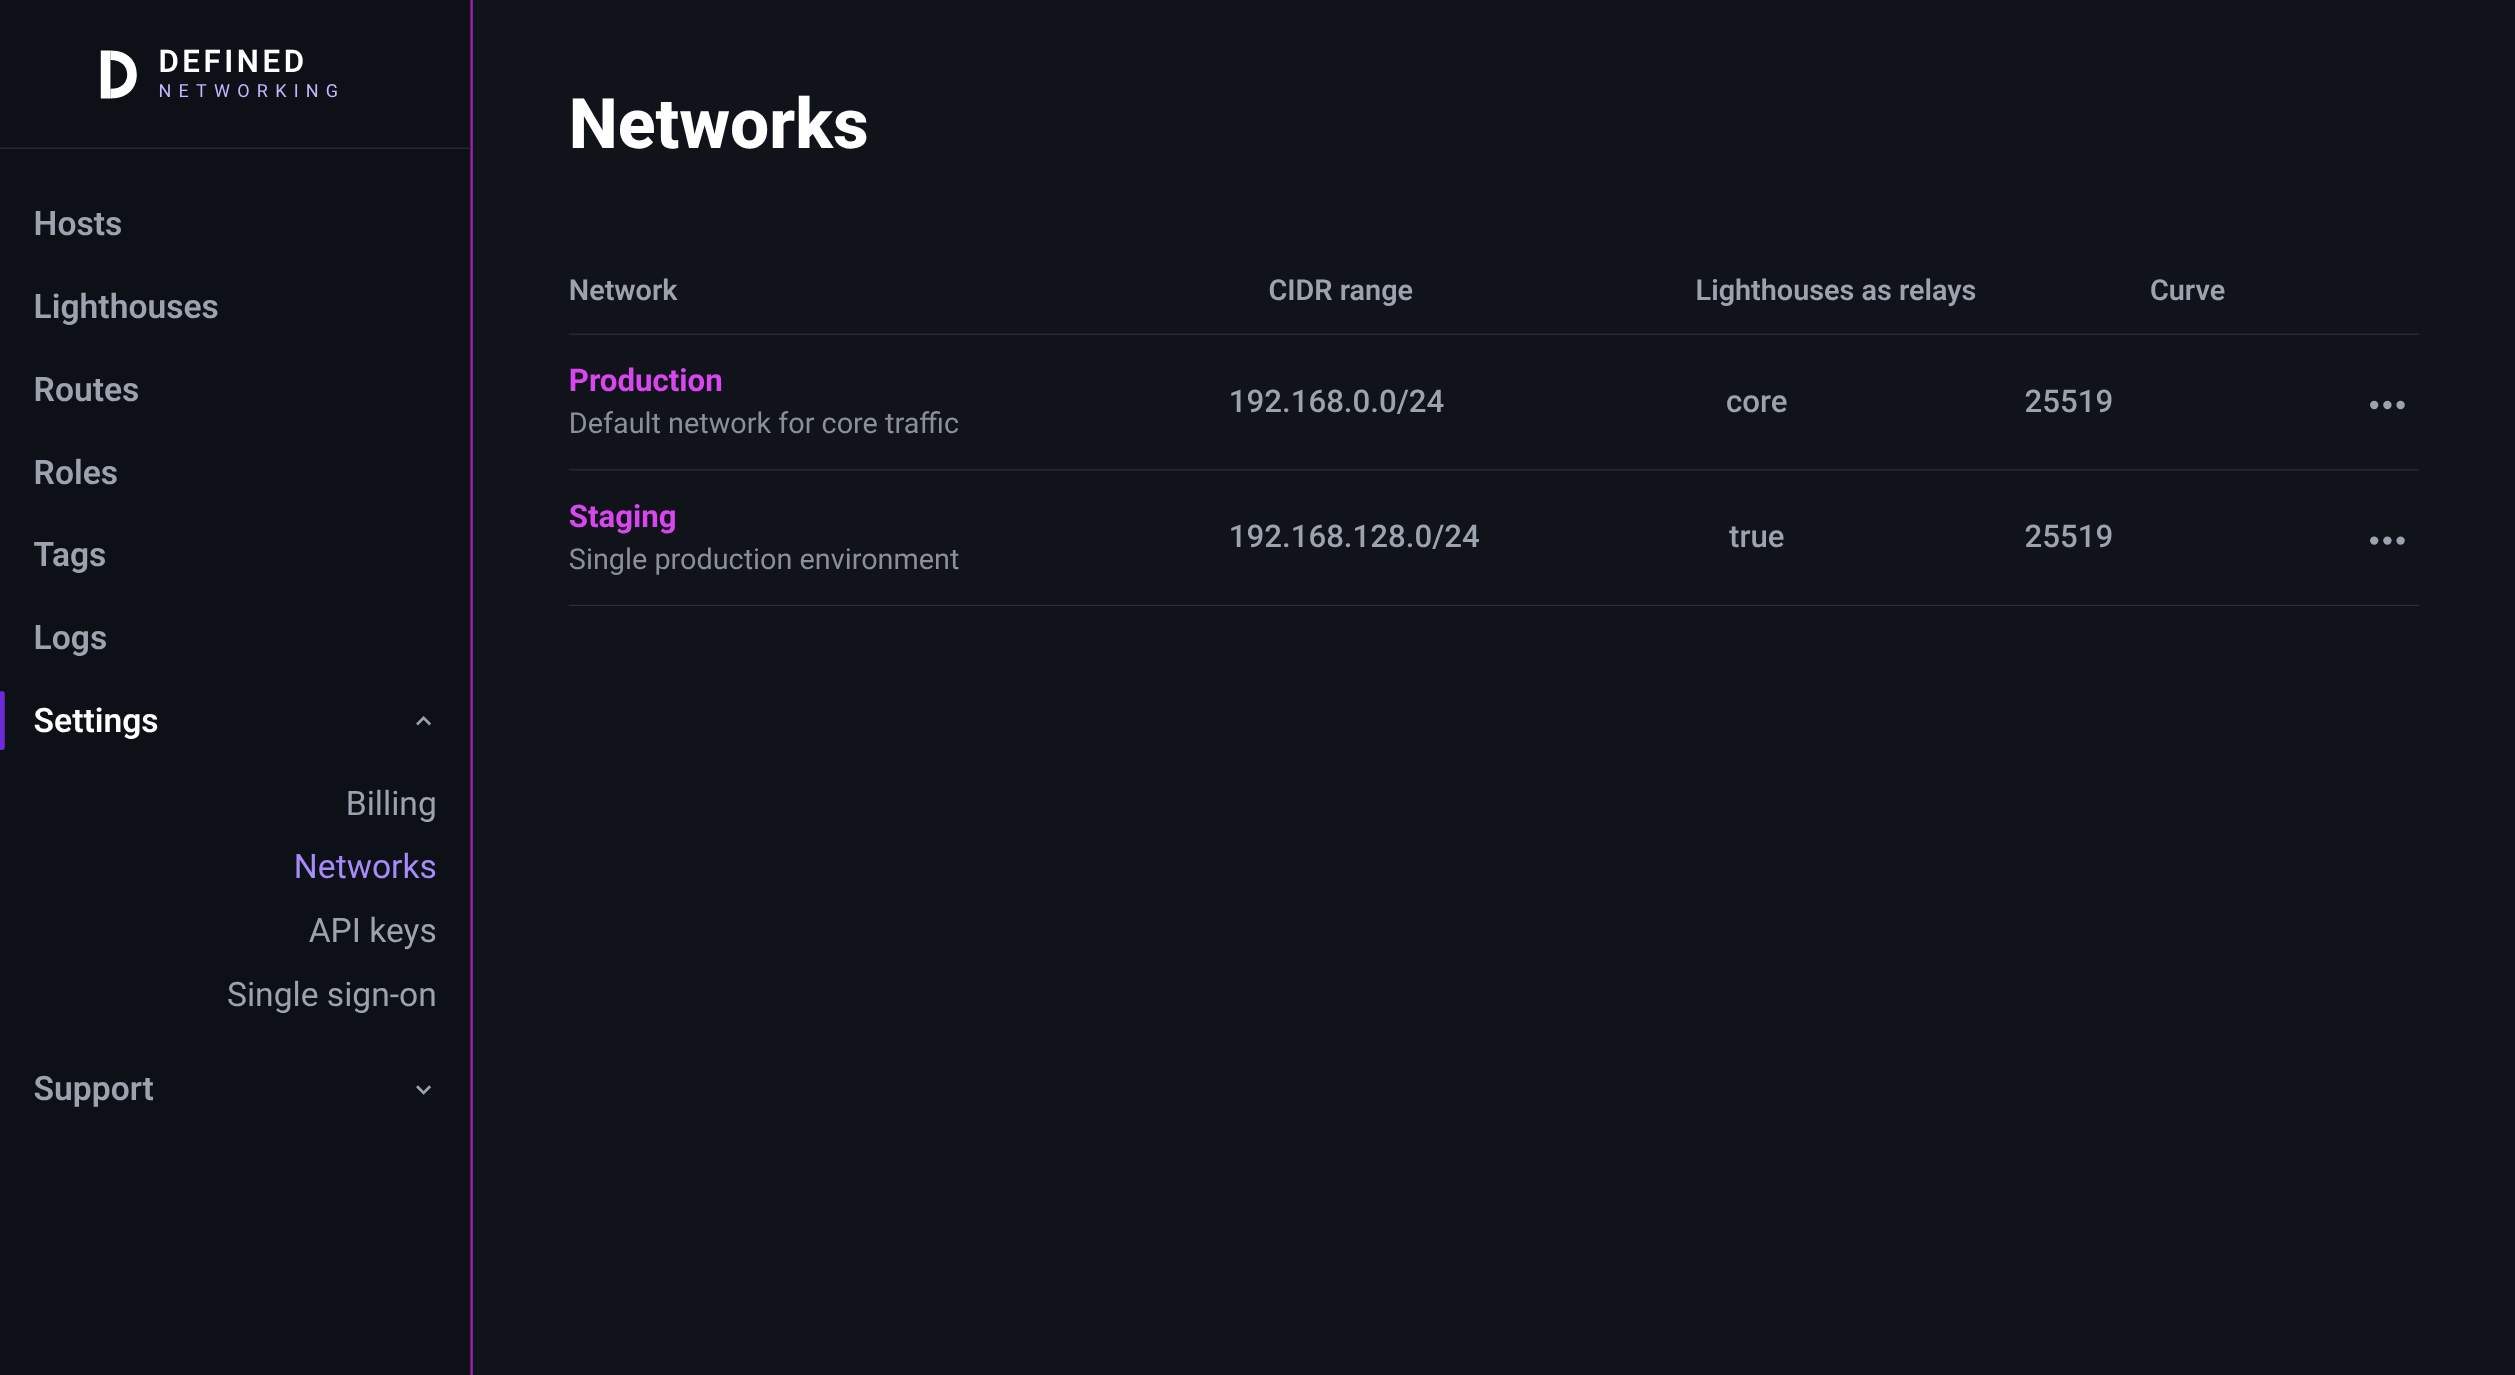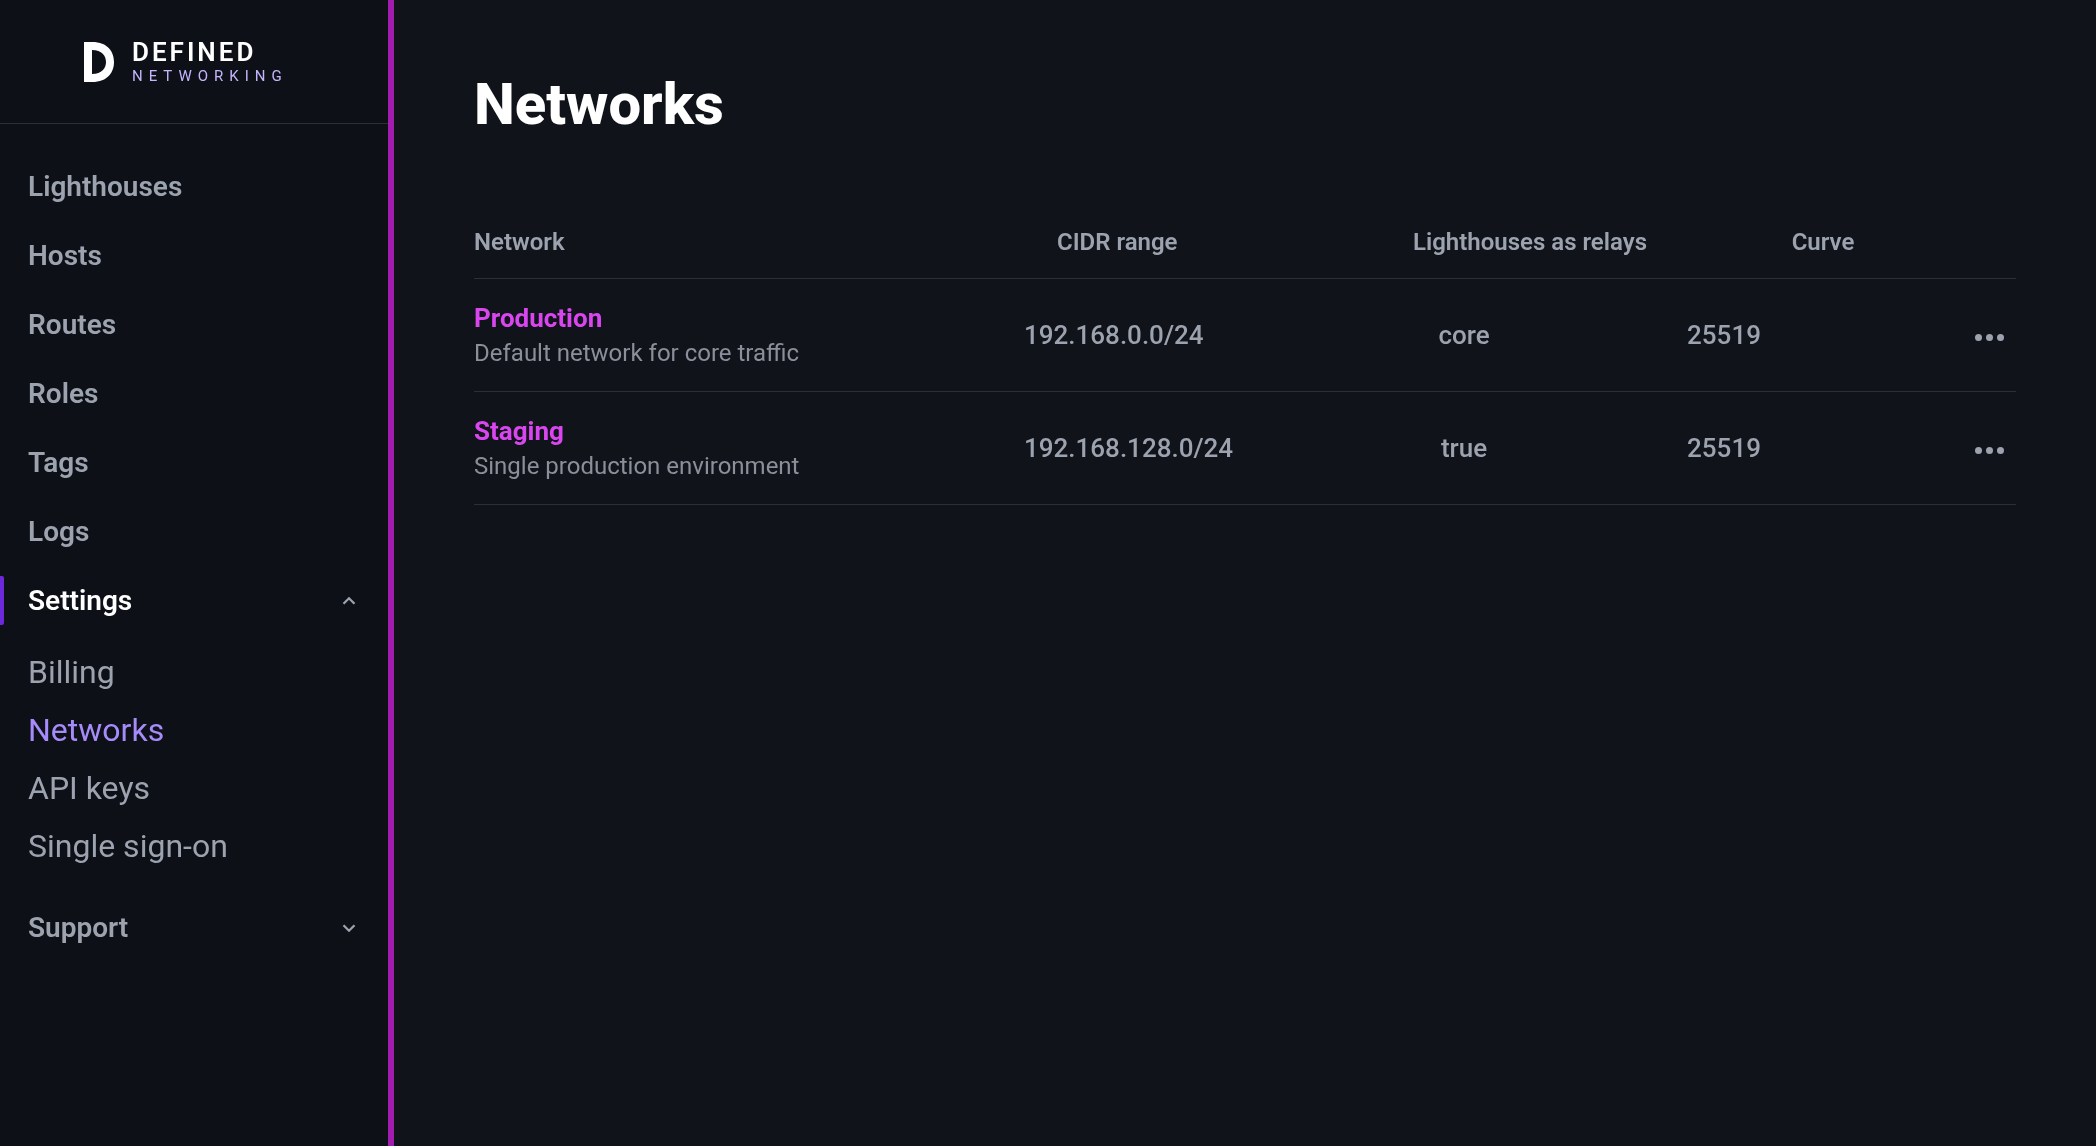--- a/index.html
+++ b/index.html
@@ -12,21 +12,21 @@
     color: #e5e7eb;
     font-family: -apple-system, BlinkMacSystemFont, "Segoe UI", Roboto, Helvetica, Arial, sans-serif;
     width: 2096px;
     height: 1146px;
     overflow: hidden;
     display: flex;
   }
   .sidebar {
     width: 394px;
     background: #0d1117;
-    border-right: 6px solid #a21caf;
+    border-right: 2px solid #a21caf;
     display: flex;
     flex-direction: column;
   }
   .logo-area {
     height: 124px;
     display: flex;
     align-items: center;
     padding-left: 78px;
     border-bottom: 1px solid #2a2f38;
   }
@@ -79,24 +79,25 @@
     bottom: 10px;
     width: 4px;
     background: #6d28d9;
     border-radius: 0 2px 2px 0;
   }
   .sub-nav {
     padding: 8px 0 18px 0;
   }
   .sub-item {
     padding: 10px 28px 10px 28px;
-    font-size: 32px;
+    font-size: 28px;
     font-weight: 400;
     color: #9ca3af;
     cursor: pointer;
+    text-align: right;
   }
   .sub-item.selected {
     color: #a78bfa;
   }
   .chevron {
     width: 22px;
     height: 22px;
     stroke: #9ca3af;
     stroke-width: 2.5;
     fill: none;
@@ -196,24 +197,24 @@
       </svg>
       <div class="logo-text">
         <span class="logo-line1">DEFINED</span>
         <span class="logo-line2">NETWORKING</span>
       </div>
     </div>
   </div>
 
   <nav class="nav">
     <div class="nav-item">
+        <span>Hosts</span>
+      </div>
+    <div class="nav-item">
         <span>Lighthouses</span>
-      </div>
-    <div class="nav-item">
-        <span>Hosts</span>
       </div>
     <div class="nav-item">
         <span>Routes</span>
       </div>
     <div class="nav-item">
         <span>Roles</span>
       </div>
     <div class="nav-item">
         <span>Tags</span>
       </div>

